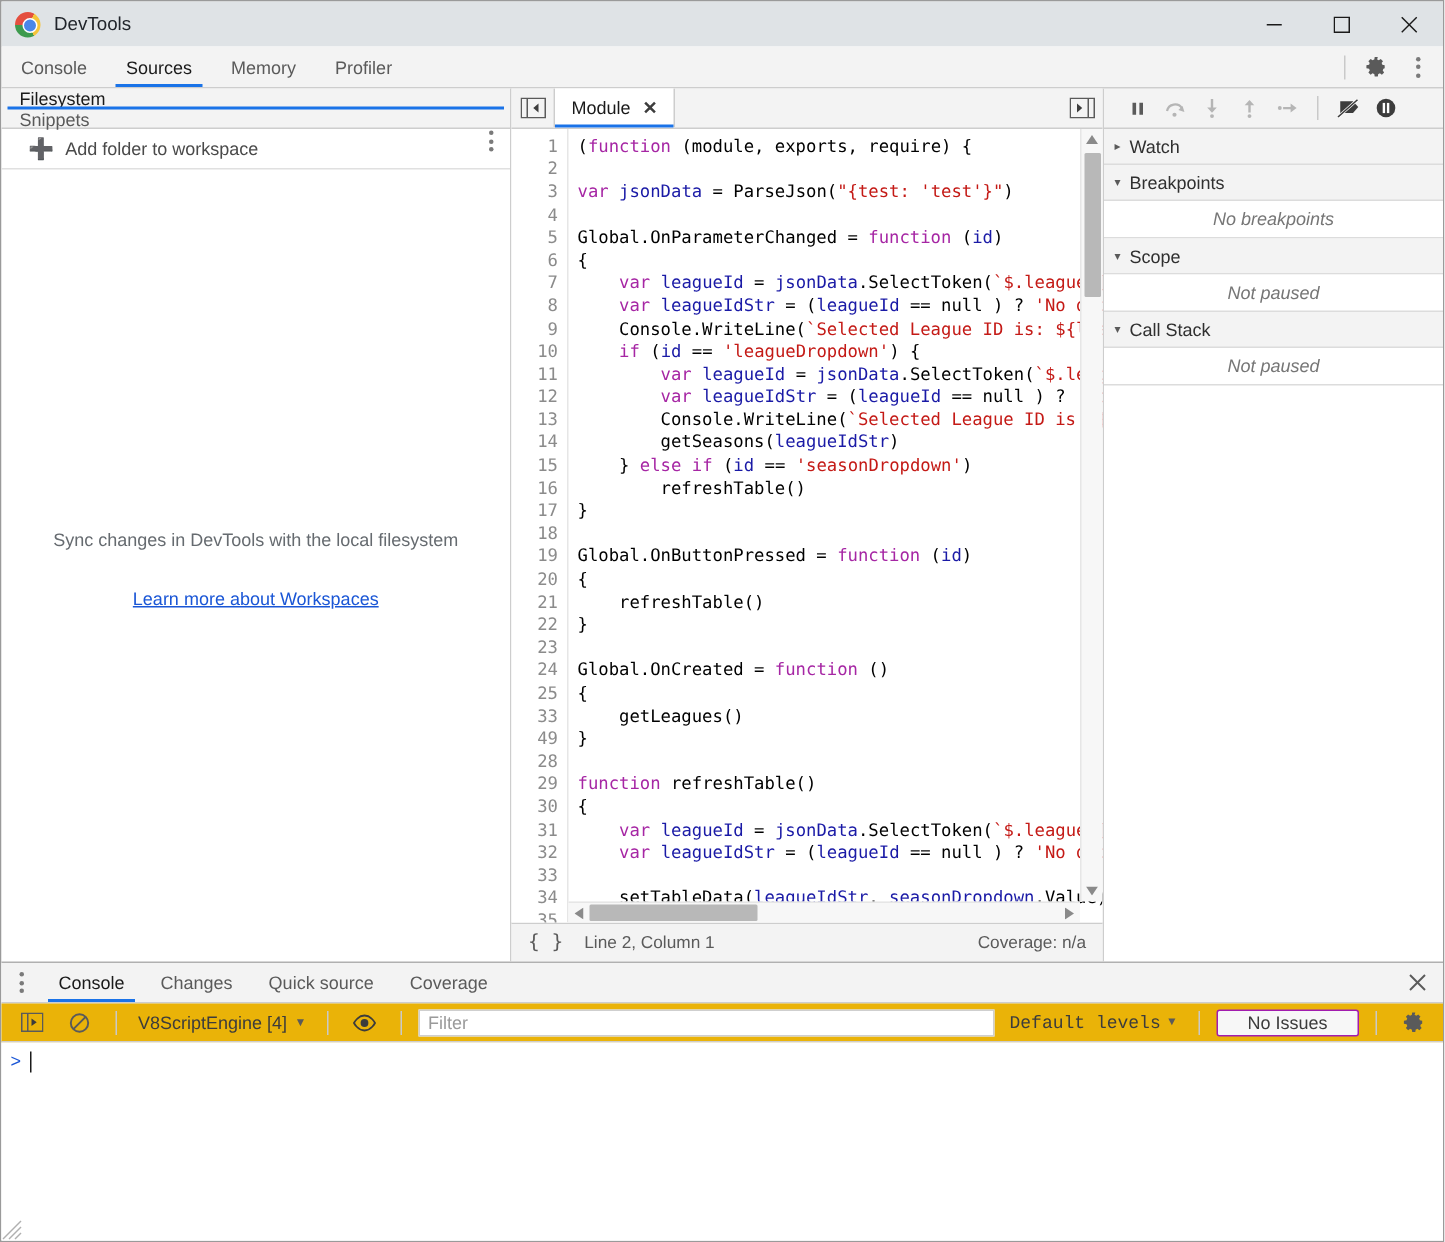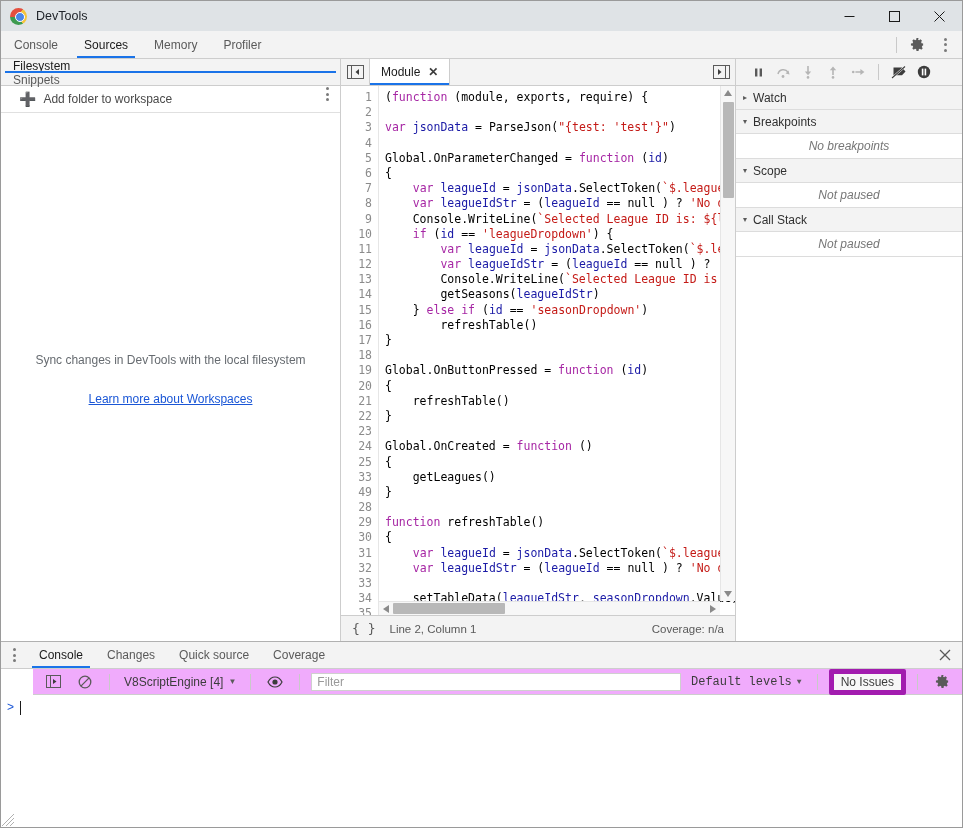--- a/index.html
+++ b/index.html
@@ -195,35 +195,35 @@
     height:27px; min-height:27px; background:#f3f3f3;
     border-bottom:1px solid #cdcdcd; display:flex; align-items:stretch;
   }
   .drawer-kebab { width:26px; display:flex; align-items:center; justify-content:center; }
   .dtab { padding:0 12px; display:flex; align-items:center; font-size:12px; color:#5a5a5a; position:relative; }
   .dtab.active { color:#1a1a1a; }
   .dtab.active::after { content:""; position:absolute; left:5px; right:5px; bottom:0; height:2px; background:#1a73e8; }
   .drawer-close { margin-left:auto; width:34px; display:flex; align-items:center; justify-content:center; }
 
   .console-toolbar {
-    height:26px; min-height:26px; background:#f0abfc;
+    height:26px; min-height:26px; background:#eab308;
     border-bottom:1px solid #cdcdcd;
-    display:flex; align-items:center; gap:6px; padding:0 7px;margin-left:32px;
+    display:flex; align-items:center; gap:6px; padding:0 7px;
   }
   .ctx-select { display:flex; align-items:center; gap:5px; font-size:12px; color:#3c3c3c; padding:0 3px; }
   .caret { font-size:8px; color:#5a5a5a; }
   .filter-input {
     flex:1; height:18px; background:#ffffff; border:1px solid #cfcfcf;
     font-size:12px; color:#9a9a9a; display:flex; align-items:center; padding:0 5px;
     min-width:40px;
   }
   .levels { display:flex; align-items:center; gap:5px; font-size:12px; color:#3c3c3c; padding:0 4px;font-family:Liberation Mono, monospace; }
   .issues-btn {
-    font-size:12px; color:#3c3c3c; border:5px solid #a21caf; border-radius:2px;
-    padding:1px 7px; background:#f7f7f7;
+    font-size:12px; color:#3c3c3c; border:1px solid #a21caf; border-radius:2px;
+    padding:1px 20px; background:#f7f7f7;
   }
   .console-body { flex:1; background:#ffffff; padding:4px 0 0 6px; display:flex; align-items:flex-start; gap:6px; }
   .prompt-arrow { color:#1a56d6; font-size:12px; line-height:16px; }
   .caret-bar { width:1px; height:14px; background:#1a1a1a; margin-top:2px; }
 
   .grip {
     position:absolute; left:0; bottom:0; width:14px; height:14px;
   }
 </style>
 </head>

